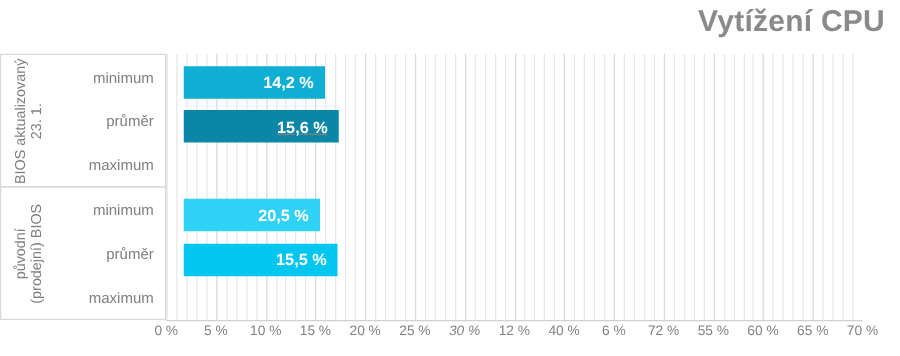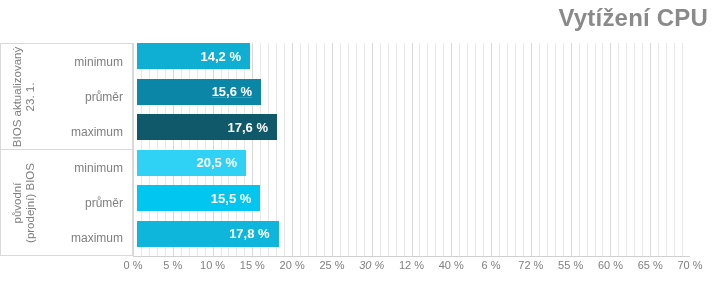--- a/index.html
+++ b/index.html
@@ -76,22 +76,22 @@
     padding-right:9px;
     font-size:12px;
     color:#7f7f7f;
     white-space:nowrap;
     box-sizing:border-box;
   }
 
   
   .barlayer{position:absolute;inset:0;}
   .barslot{
-    position:absolute;left:4px;right:0;
-    display:flex;align-items:flex-start;
+    position:absolute;left:14px;right:0;
+    display:flex;align-items:flex-end;
   }
   .bar{
     height:26px;
     display:flex;align-items:center;justify-content:flex-end;
     box-sizing:border-box;
   }
   .barval{
     color:#ffffff;
     font-size:13px;
     font-weight:bold;
@@ -232,38 +232,28 @@
         <div class="barslot" style="top: 0px; height: 35.5px;">
           <div class="bar" style="width: 112.991px; background: rgb(15, 175, 211);">
             <span class="barval">14,2 %</span>
           </div>
         </div>
         <div class="barslot" style="top: 35.5px; height: 35.5px; text-decoration: underline;">
           <div class="bar" style="width: 124.131px; background: rgb(12, 134, 166);">
             <span class="barval">15,6 %</span>
           </div>
         </div>
-        <div class="barslot" style="top: 71px; height: 35.5px;">
-          <div class="bar" style="width: 140.046px; background: rgb(16, 89, 107);">
-            <span class="barval">17,6 %</span>
-          </div>
-        </div>
         <div class="barslot" style="top: 106.5px; height: 35.5px;">
           <div class="bar" style="width: 109.013px; background: rgb(47, 210, 245);">
             <span class="barval">20,5 %</span>
           </div>
         </div>
         <div class="barslot" style="top: 142px; height: 35.5px;">
           <div class="bar" style="width: 123.336px; background: rgb(0, 198, 240);">
             <span class="barval">15,5 %</span>
-          </div>
-        </div>
-        <div class="barslot" style="top: 177.5px; height: 35.5px;">
-          <div class="bar" style="width: 141.637px; background: rgb(15, 182, 220);">
-            <span class="barval">17,8 %</span>
           </div>
         </div>
       </div>
   </div>
 
   <div class="xaxisline"></div>
   <div class="xticks">
       <div class="xtick" style="left: 0px;">0 %</div>
       <div class="xtick" style="left: 39.7857px;">5 %</div>
       <div class="xtick" style="left: 79.5714px;">10 %</div>

